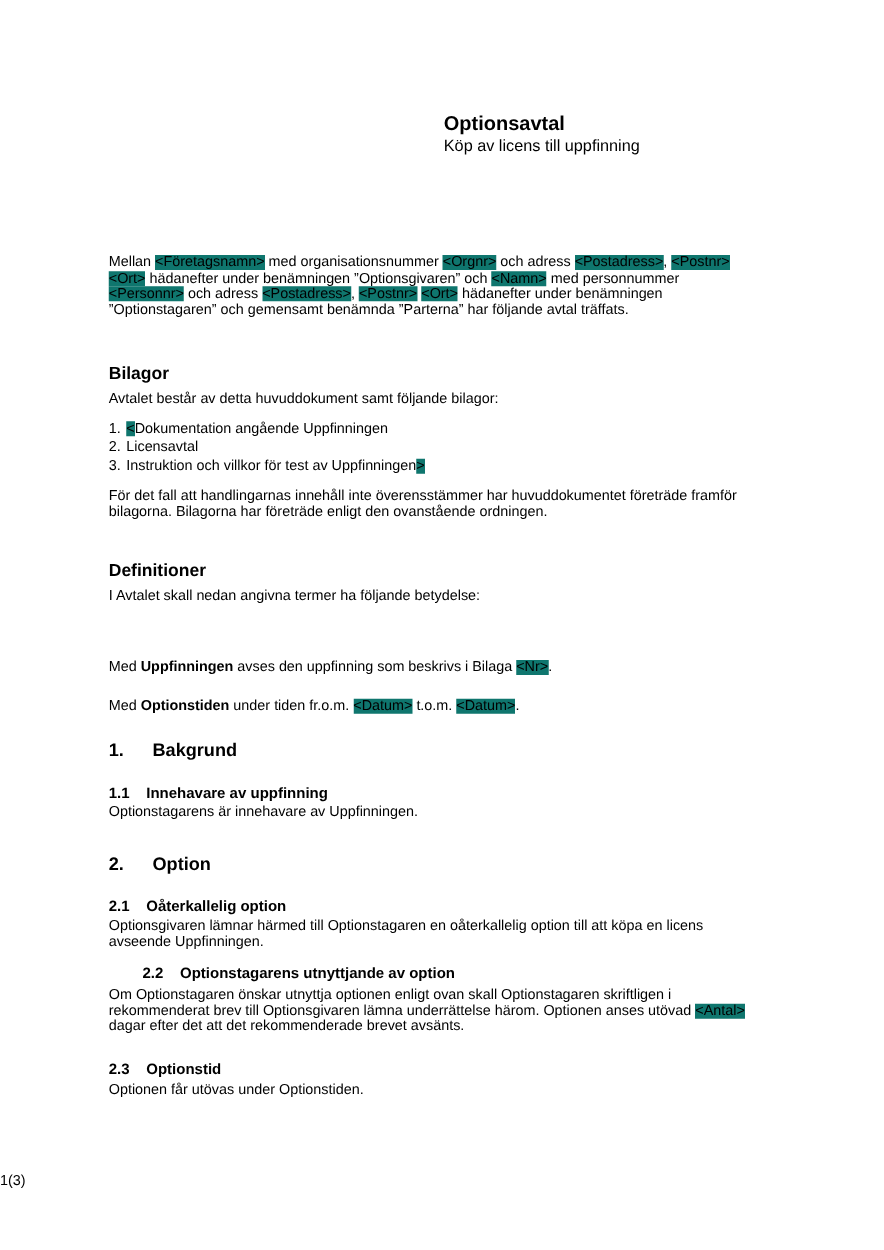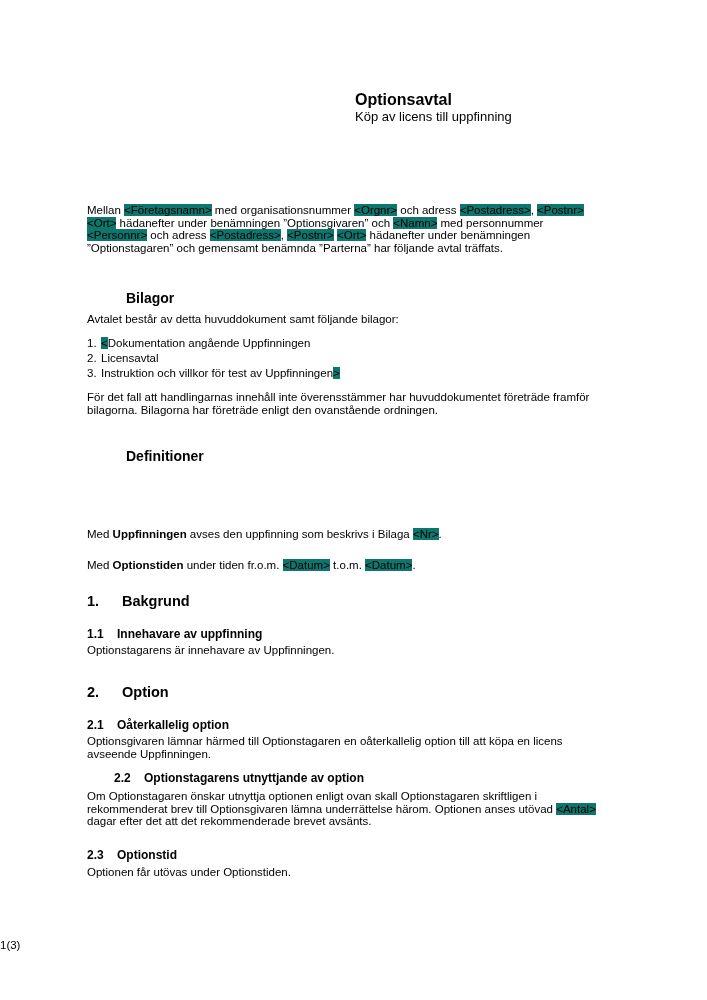--- a/index.html
+++ b/index.html
@@ -13,21 +13,21 @@
   }
   .abs{position:absolute;left:87px;width:548px;}
   p,h1,h2,h3,ol{margin:0;padding:0;}
 
   #title-block{left:355px;top:91px;width:310px;}
   .doc-title{font-size:16px;font-weight:bold;line-height:18px;}
   .doc-subtitle{font-size:13px;line-height:15px;font-weight:normal;}
 
   #intro{top:204px;}
 
-  .h-plain{font-size:14px;font-weight:bold;line-height:15px;margin-left:39px;}
+  .h-plain{font-size:14px;font-weight:bold;line-height:15px;}
   .h-section{font-size:14.5px;font-weight:bold;line-height:16px;}
   .h-sub{font-size:12px;font-weight:bold;line-height:13px;}
   .secnum{display:inline-block;width:35px;}
   .subnum{display:inline-block;width:30px;}
 
   #bilagor-heading{top:291px;}
   #bilagor-lead{top:313px;}
   #bilagor-list{top:336px;list-style:none;}
   #bilagor-list li{line-height:15px;}
   .li-num{display:inline-block;width:14px;}
@@ -80,20 +80,21 @@
       <span class="li-num">2.</span><span><span>Licensavtal</span></span>
     </li>
     <li>
       <span class="li-num">3.</span><span><span>Instruktion och villkor för test av Uppfinningen</span><span class="hl">&gt;</span></span>
     </li>
   </ol>
 
   <p class="abs" id="precedence"><span>För det fall att handlingarnas innehåll inte överensstämmer har huvuddokumentet företräde framför</span><br><span>bilagorna. Bilagorna har företräde enligt den ovanstående ordningen.</span></p>
 
   <h2 class="abs h-plain" id="definitioner-heading">Definitioner</h2>
+  <p class="abs" id="definitioner-lead">I Avtalet skall nedan angivna termer ha följande betydelse:</p>
   <p class="abs" id="def-uppfinningen"><span>Med </span><span class="b">Uppfinningen</span><span> avses den uppfinning som beskrivs i Bilaga </span><span class="hl">&lt;Nr&gt;</span><span>.</span></p>
   <p class="abs" id="def-optionstiden"><span>Med </span><span class="b">Optionstiden</span><span> under tiden fr.o.m. </span><span class="hl">&lt;Datum&gt;</span><span> t.o.m. </span><span class="hl">&lt;Datum&gt;</span><span>.</span></p>
 
   <h2 class="abs h-section" id="sec1-heading">
     <span class="secnum">1.</span><span>Bakgrund</span>
   </h2>
 
   <h3 class="abs h-sub" id="sub11-heading">
     <span class="subnum">1.1</span><span>Innehavare av uppfinning</span>
   </h3>

